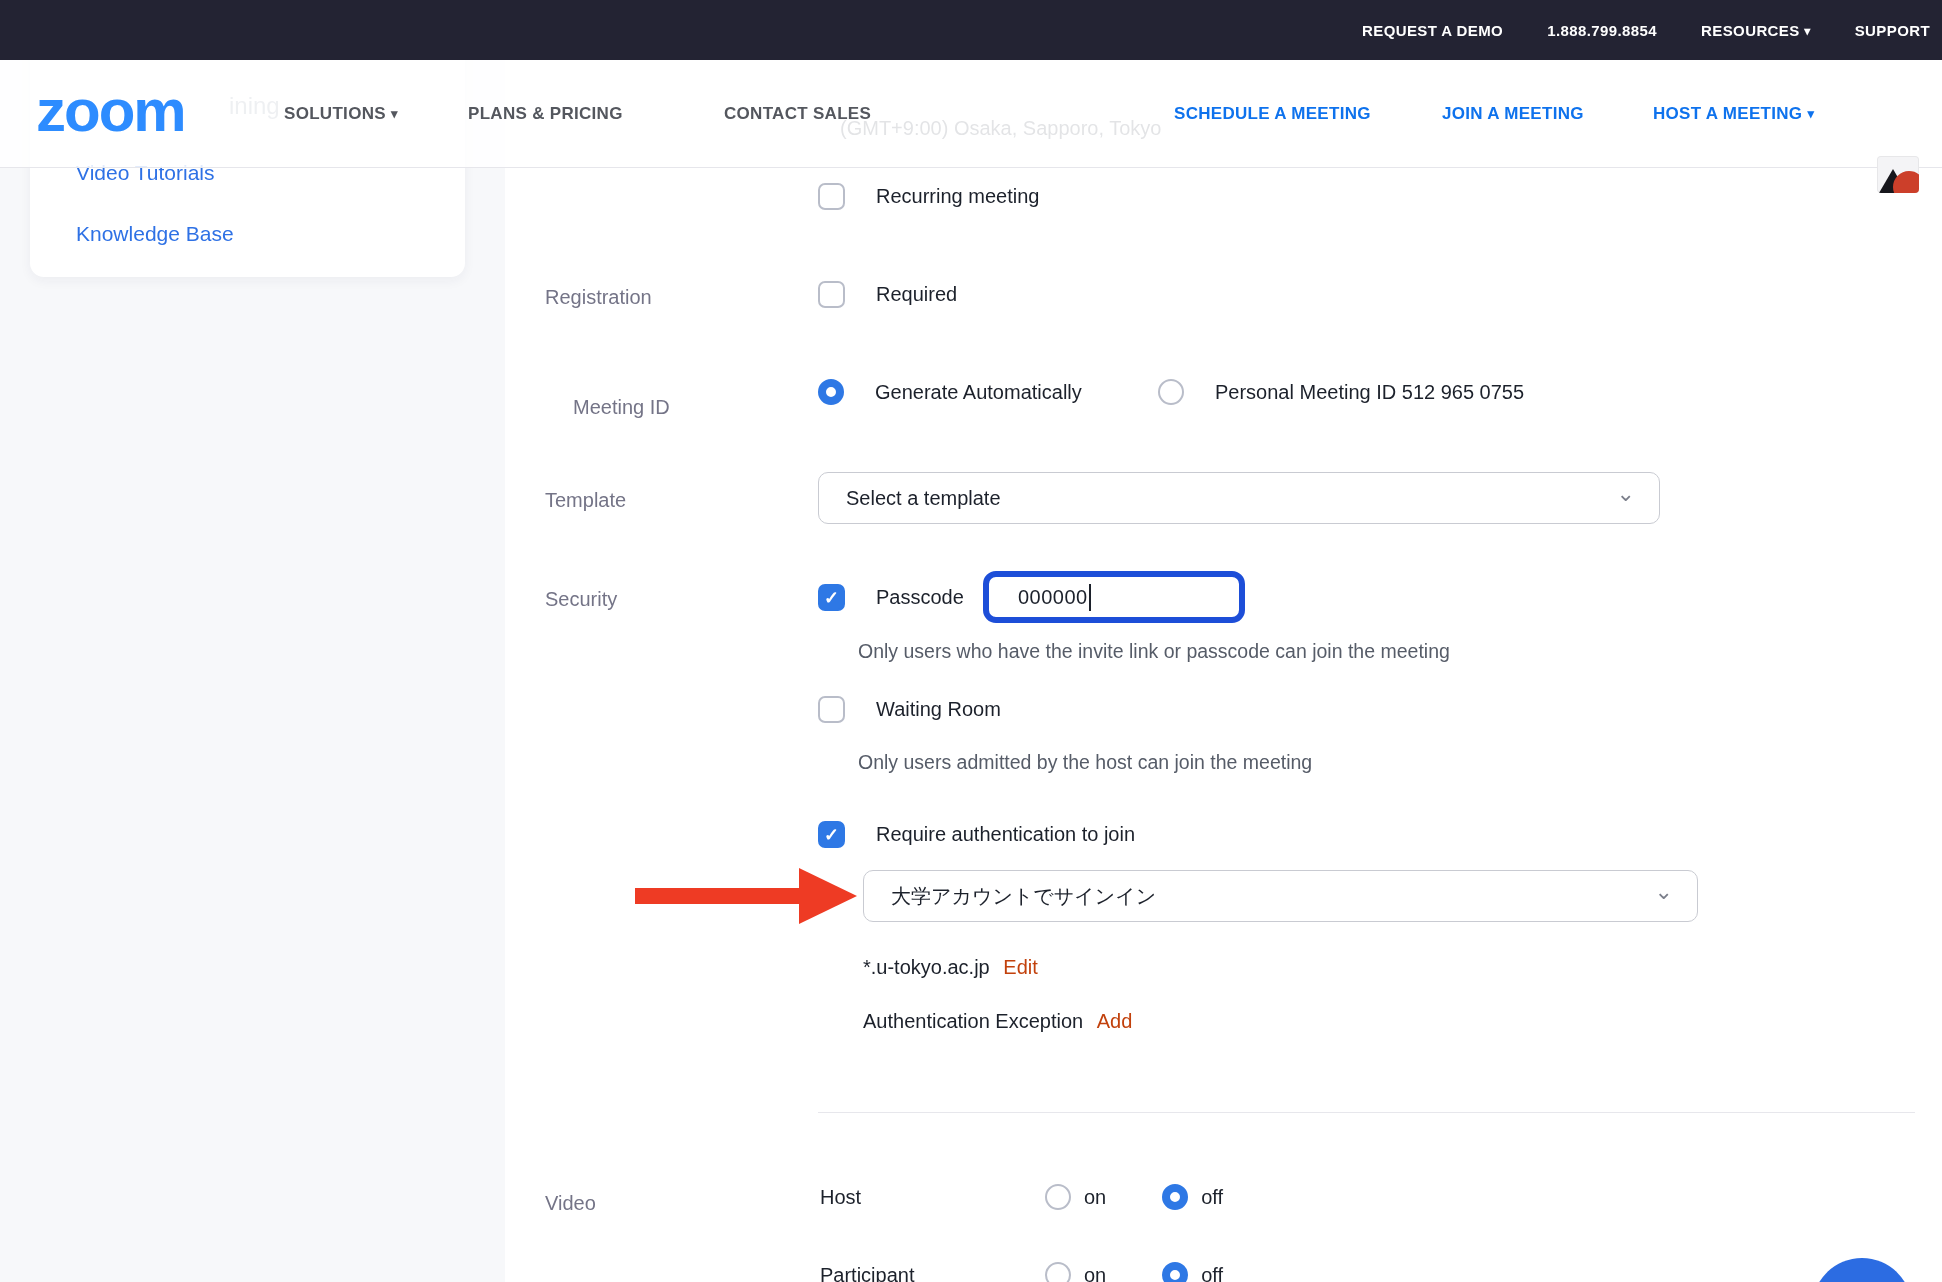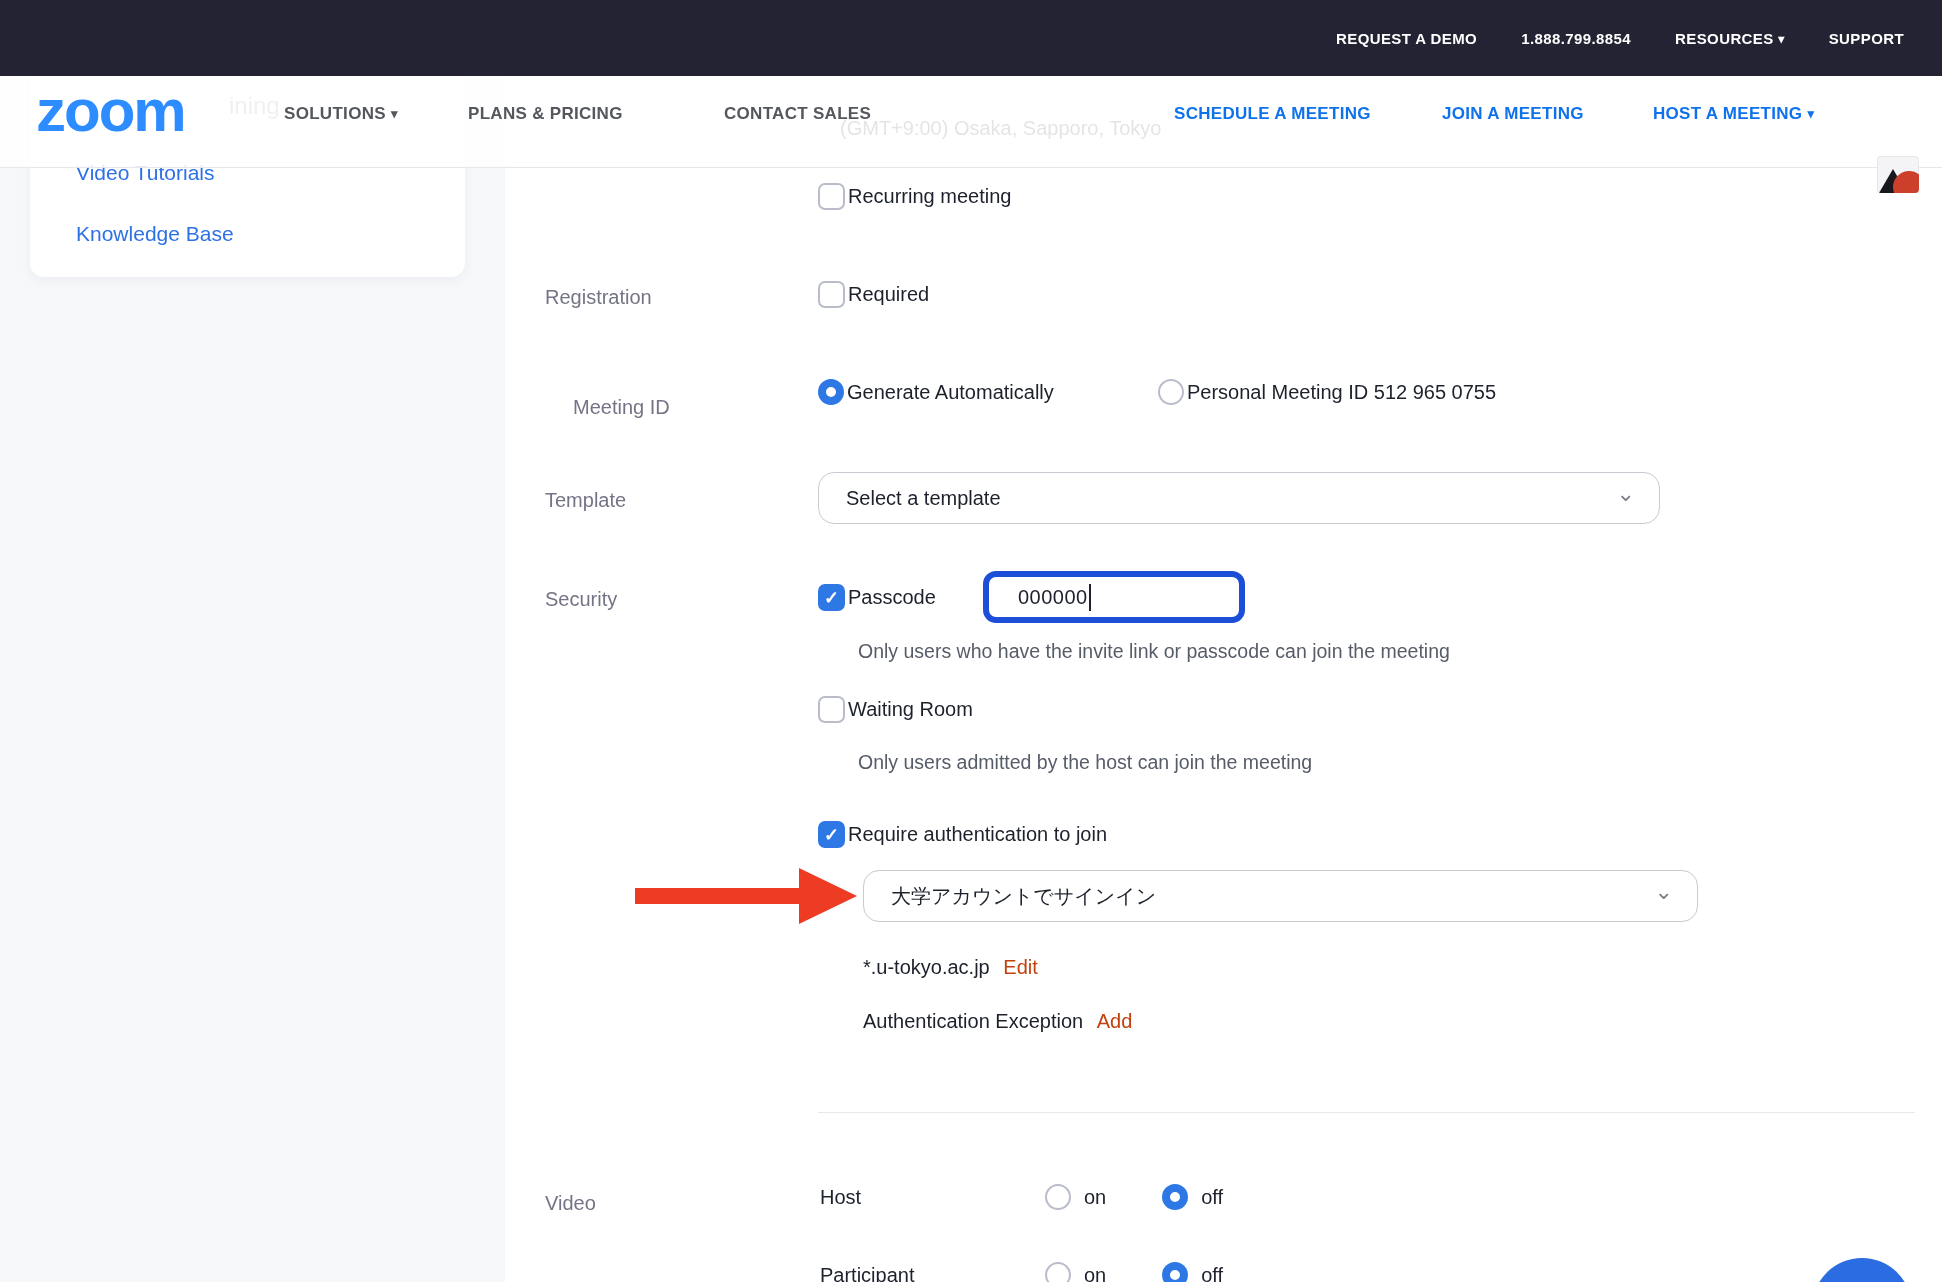--- a/index.html
+++ b/index.html
@@ -18,22 +18,22 @@
   .side-link { position:absolute; left:76px; font-size:21px; color:#2e71e5; z-index:3; cursor:pointer; }
   .side-link.vt { top:161px; }
   .side-link.kb { top:222px; }
 
   
   .ghost-tz { position:absolute; left:840px; top:117px; font-size:20px; color:#3a4150; z-index:3; }
   .ghost-frag { position:absolute; left:229px; top:92px; font-size:24px; color:#8a93a5; z-index:3; }
 
   
   .topbar {
-    position:absolute; left:0; top:0; width:1942px; height:76px; background:#232333; z-index:40;
-    display:flex; align-items:center; justify-content:flex-end; gap:44px; padding-right:38px;
+    position:absolute; left:0; top:0; width:1942px; height:60px; background:#232333; z-index:40;
+    display:flex; align-items:center; justify-content:flex-end; gap:44px; padding-right:12px;
   }
   .topbar .item { color:#ffffff; font-size:15px; font-weight:700; letter-spacing:.4px; cursor:pointer; white-space:nowrap; }
   .caret { font-size:12px; position:relative; top:-1px; }
 
   
   .nav {
     position:absolute; left:0; top:60px; width:1942px; height:108px;
     background:rgba(255,255,255,0.86); border-bottom:1px solid #e6e6eb; z-index:30;
   }
   .logo {
@@ -47,33 +47,33 @@
 
   .avatar {
     position:absolute; left:1877px; top:96px; width:42px; height:37px; border-radius:4px;
     background:#f4f4f6; overflow:hidden; cursor:pointer; box-shadow:0 0 0 1px rgba(0,0,0,.05) inset;
   }
   .avatar .tri { position:absolute; left:2px; bottom:0; width:0; height:0;
     border-left:14px solid transparent; border-right:14px solid transparent; border-bottom:24px solid #17171c; }
   .avatar .sun { position:absolute; right:-6px; bottom:-10px; width:32px; height:32px; border-radius:50%; background:#cc3f2a; }
 
   
-  .row { position:absolute; display:flex; align-items:center; gap:3px; z-index:5; }
+  .row { position:absolute; display:flex; align-items:center; gap:31px; z-index:5; }
   .sec-label { position:absolute; left:545px; font-size:20px; color:#747487; z-index:5; }
   .ctl-text { font-size:20px; color:#1c212b; white-space:nowrap; }
 
   .cb { width:27px; height:27px; border:2px solid #b9bdc9; border-radius:7px; background:#fff; flex:0 0 auto; cursor:pointer; }
   .cb.checked { border-color:#2e78e5; background:#2e78e5; color:#fff;
     display:flex; align-items:center; justify-content:center; font-size:18px; font-weight:700; }
 
   .rd { width:26px; height:26px; border:2px solid #b9bdc9; border-radius:50%; background:#fff; flex:0 0 auto; cursor:pointer; }
   .rd.sel { border:8px solid #2e78e5; }
 
   .select {
-    position:absolute; height:52px; border:1px solid #c9cbd2; border-radius:16px; background:#fff;
+    position:absolute; height:52px; border:1px solid #c9cbd2; border-radius:10px; background:#fff;
     display:flex; align-items:center; justify-content:space-between; padding:0 24px 0 27px;
     font-size:20px; color:#1c212b; z-index:5; cursor:pointer;
   }
   .select .chev { color:#7a7e8a; font-size:22px; line-height:20px; position:relative; top:-4px; }
 
   .pass-input {
     position:absolute; left:983px; top:571px; width:262px; height:52px;
     border:6px solid #1d4ed8; border-radius:13px; background:#fff;
     display:flex; align-items:center; padding-left:29px; z-index:5; cursor:text;
   }

